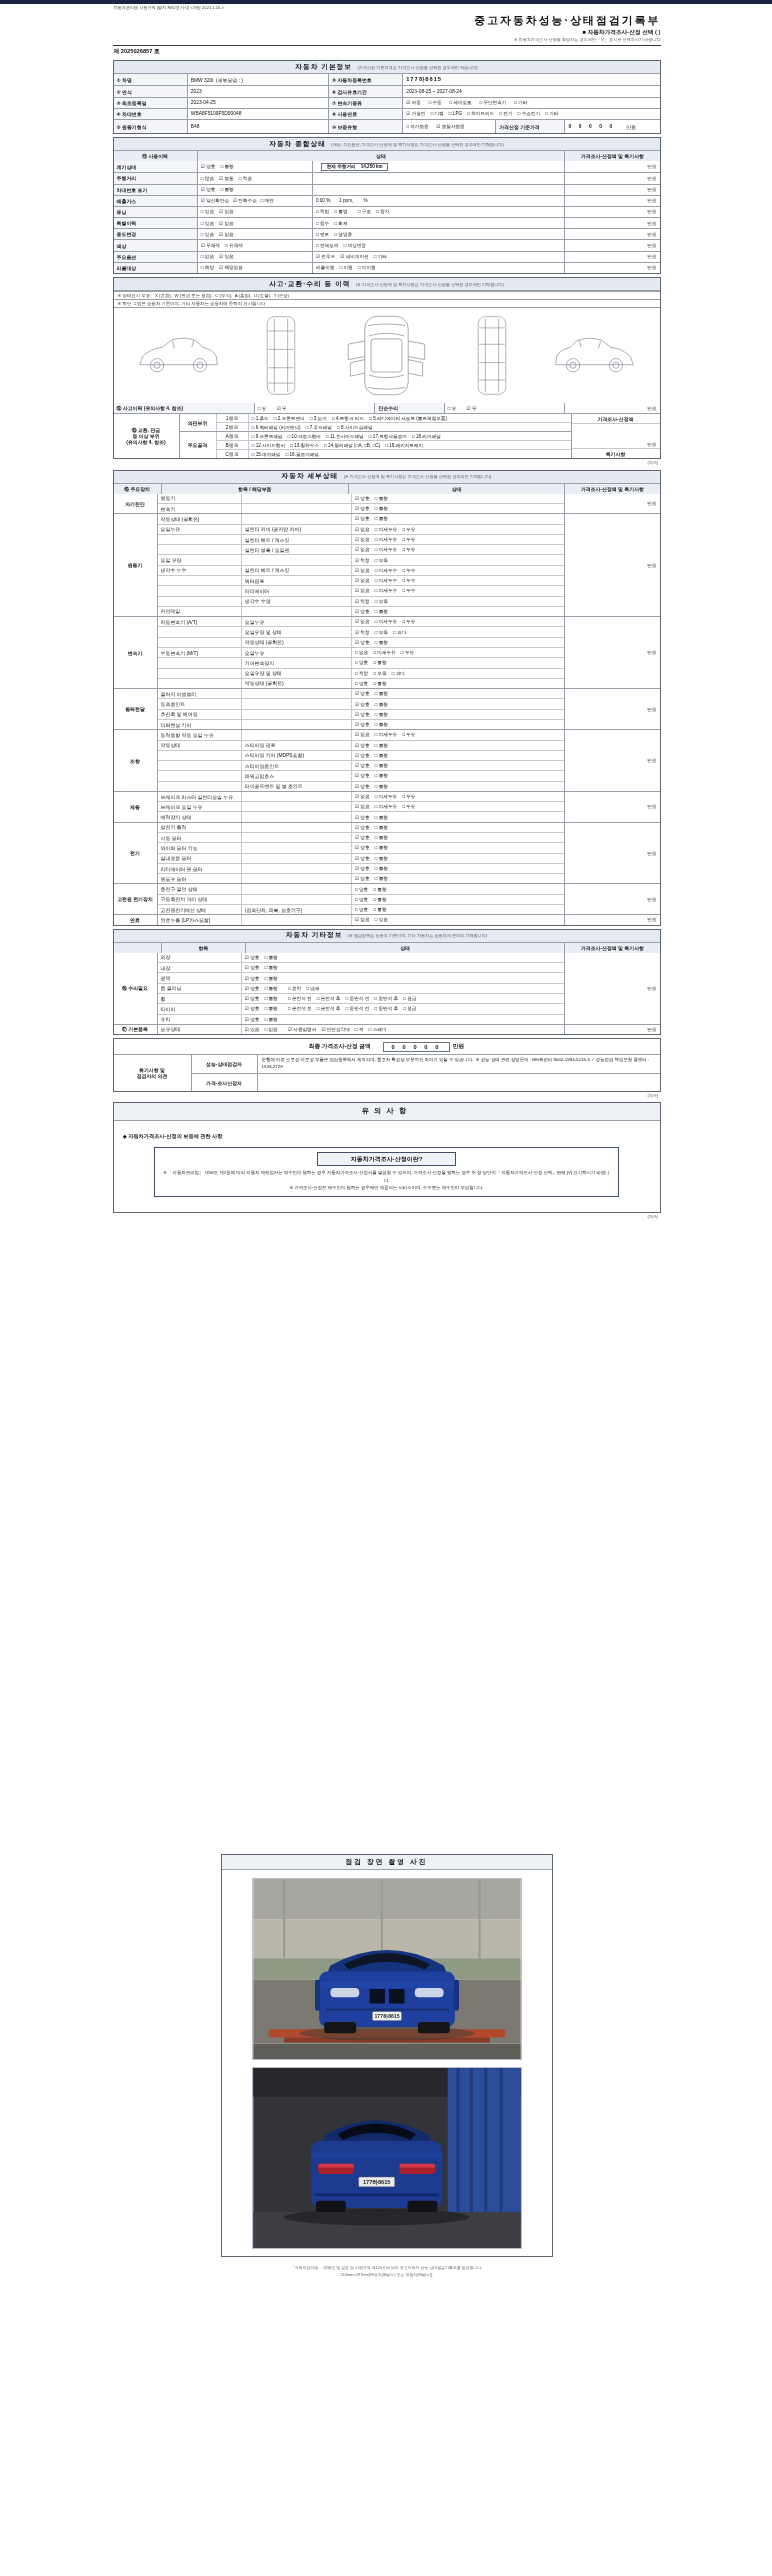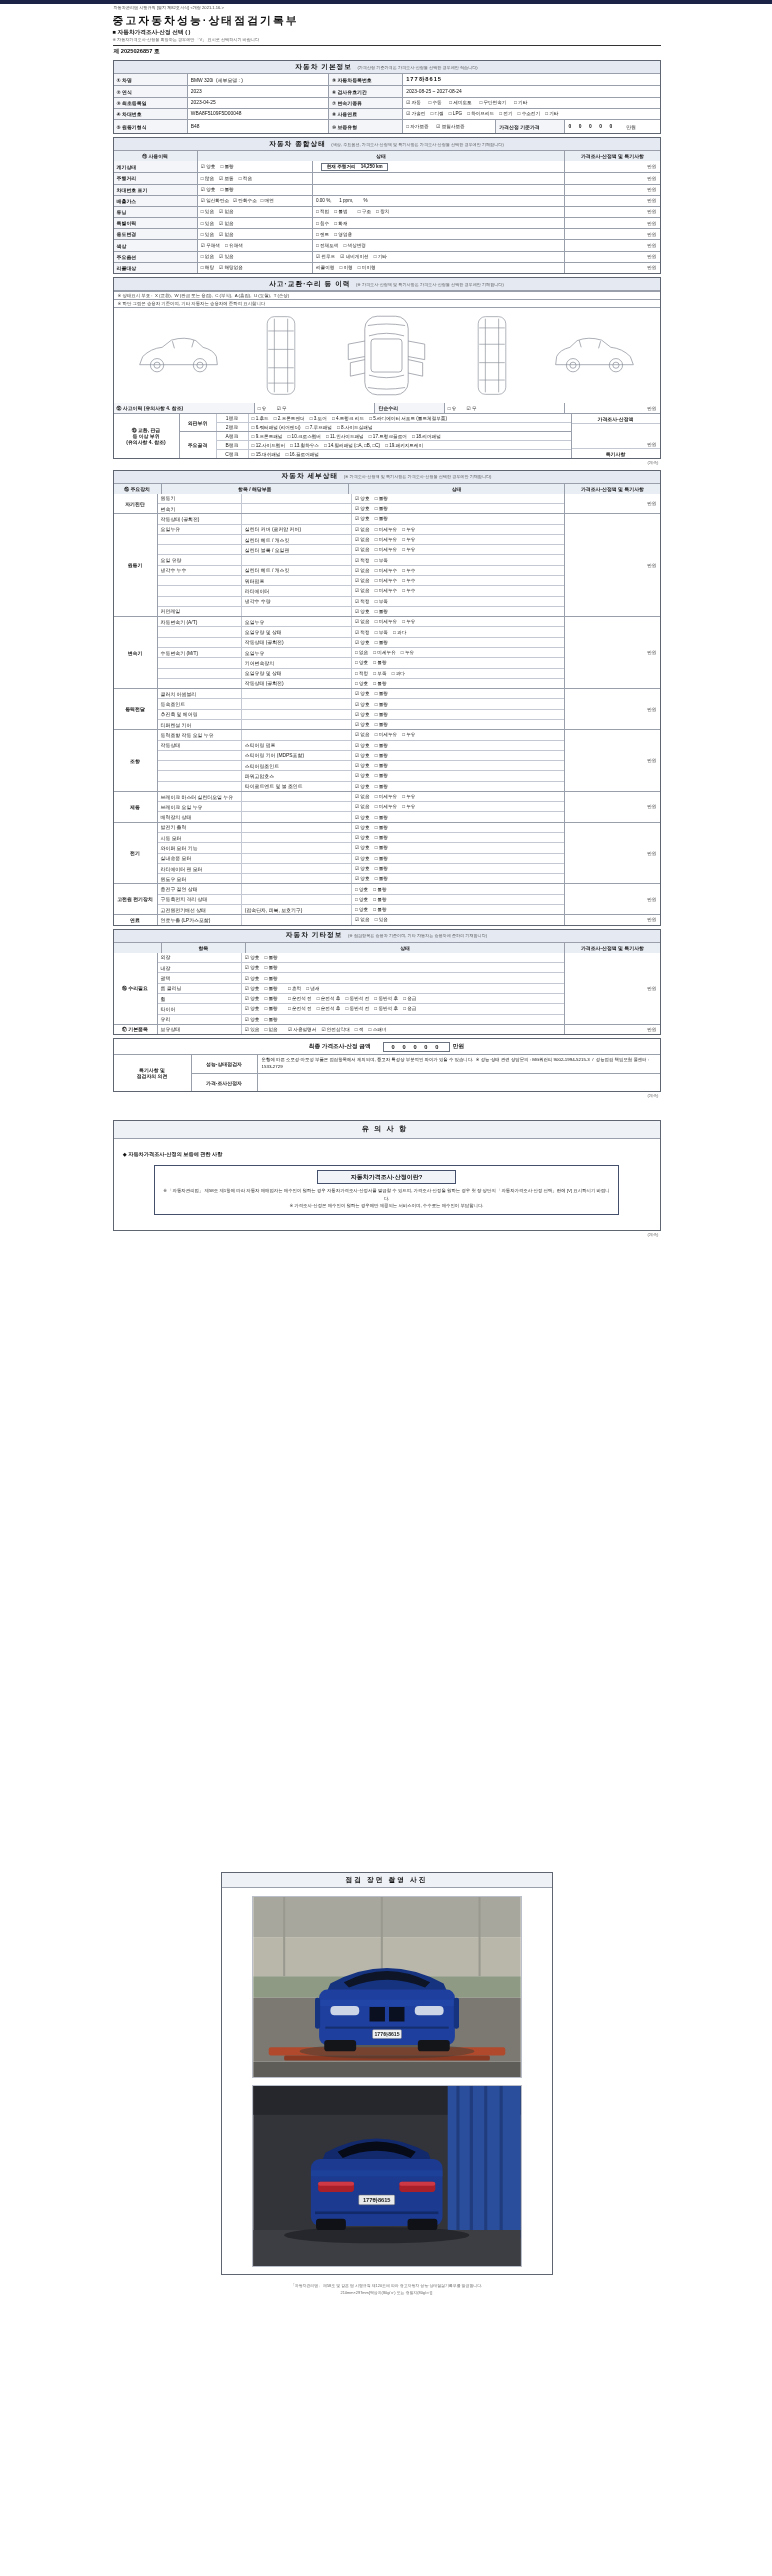--- a/index.html
+++ b/index.html
@@ -5,21 +5,21 @@
   html,body{margin:0;padding:0;}
   body{
     width:773px;height:2576px;background:#ffffff;overflow:hidden;
     font-family:"Liberation Sans","DejaVu Sans",sans-serif;color:#111;
     -webkit-font-smoothing:antialiased;
   }
   .topbar{height:3.6px;background:#1b2447;width:100%;}
   .page{width:548px;margin:0 auto;position:relative;}
   .meta-line{font-size:4.1px;color:#444;padding:1.5px 1px 0.5px 1px;}
   
-  .doc-header{text-align:left;padding:2.1px 0 3.1px 0;border-bottom:1px solid #333;}
+  .doc-header{text-align:right;padding:2.1px 0 3.1px 0;border-bottom:1px solid #333;}
   .doc-title{font-size:10.8px;font-weight:bold;letter-spacing:2.1px;margin:1px 0;}
   .doc-subtitle{font-size:5.7px;font-weight:bold;margin-top:1px;}
   .doc-subnote{font-size:4.1px;color:#555;margin-top:0.5px;}
   .doc-no{font-size:5.7px;font-weight:bold;text-align:left;padding:2.1px 1px 1px 1px;}
   
   .ftable{border:0.7px solid #5f6672;margin-top:3.1px;background:#fff;font-size:4.9px;}
   .sec-title-row{background:#e4e9f2;text-align:center;padding:1.5px 1px;border-bottom:0.5px solid #9aa0ab;}
   .sec-title{font-size:6.7px;font-weight:bold;letter-spacing:1px;}
   .sec-note{font-size:4.1px;color:#555;font-weight:normal;margin-left:4.1px;}
   .tr{display:flex;align-items:stretch;}
@@ -82,21 +82,21 @@
   .op-left{width:77px;flex:none;display:flex;align-items:center;justify-content:center;text-align:center;
            font-weight:bold;border-right:0.5px solid #9aa0ab;white-space:pre-wrap;}
   .op-rows{flex:1;display:flex;flex-direction:column;}
   .op-row{display:flex;}
   .op-row + .op-row{border-top:0.5px solid #9aa0ab;}
   .op-who{width:62px;flex:none;display:flex;align-items:center;justify-content:center;font-weight:bold;
           border-right:0.5px solid #9aa0ab;padding:1.5px;}
   .op-txt{flex:1;padding:2.1px 4.1px;font-size:4.4px;line-height:1.5;display:flex;align-items:center;white-space:pre-wrap;min-height:13.4px;}
   .cont-marker{text-align:right;font-size:4.1px;color:#666;padding:1px 2.1px;}
   
-  .notice-box{border:0.7px solid #5f6672;margin-top:21px;}
+  .notice-box{border:0.7px solid #5f6672;margin-top:3px;}
   .notice-title{text-align:center;font-weight:bold;font-size:7.2px;letter-spacing:5.2px;padding:3.1px;border-bottom:0.5px solid #9aa0ab;background:#eef1f6;}
   .notice-body{padding:6.2px 9.3px 7.2px 9.3px;}
   .notice-line{font-size:4.6px;line-height:1.72;color:#222;text-align:justify;}
   .notice-sub{font-weight:bold;font-size:5.2px;margin:6.2px 0 2.1px 0;}
   .price-info-box{border:0.8px solid #44506b;margin:7.2px 31px 8.2px 31px;padding:4.1px 7.2px;}
   .price-info-title{text-align:center;font-weight:bold;font-size:6px;border:0.5px solid #44506b;display:block;
                     width:134px;margin:0 auto 3.1px auto;padding:1.5px;background:#f0f3f8;}
   .price-info-line{font-size:4.4px;line-height:1.7;color:#222;text-align:center;}
   
   .photos-box{border:0.7px solid #5f6672;width:330px;margin:0 auto;margin-top:634px;background:#fff;}

